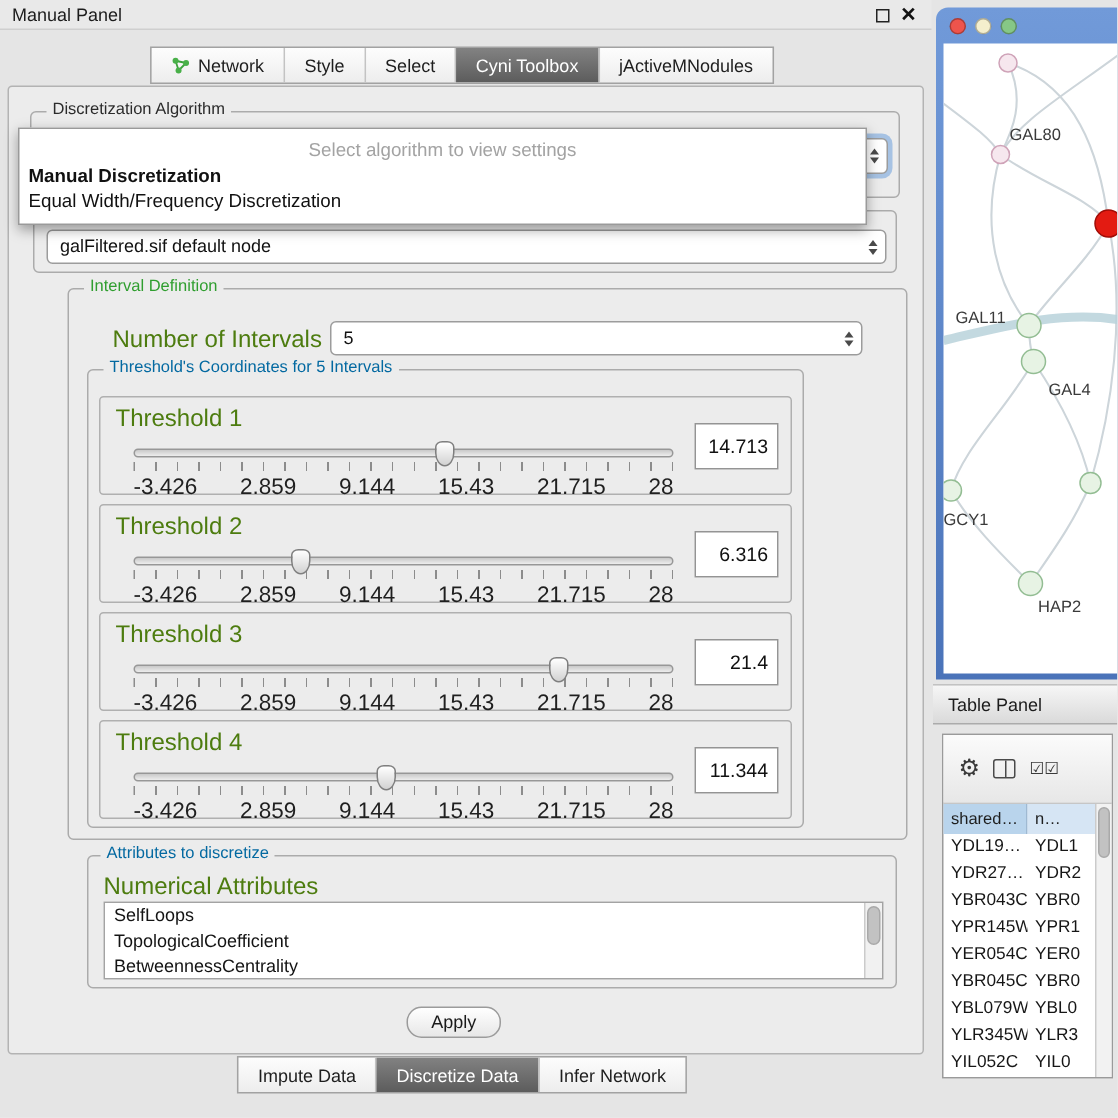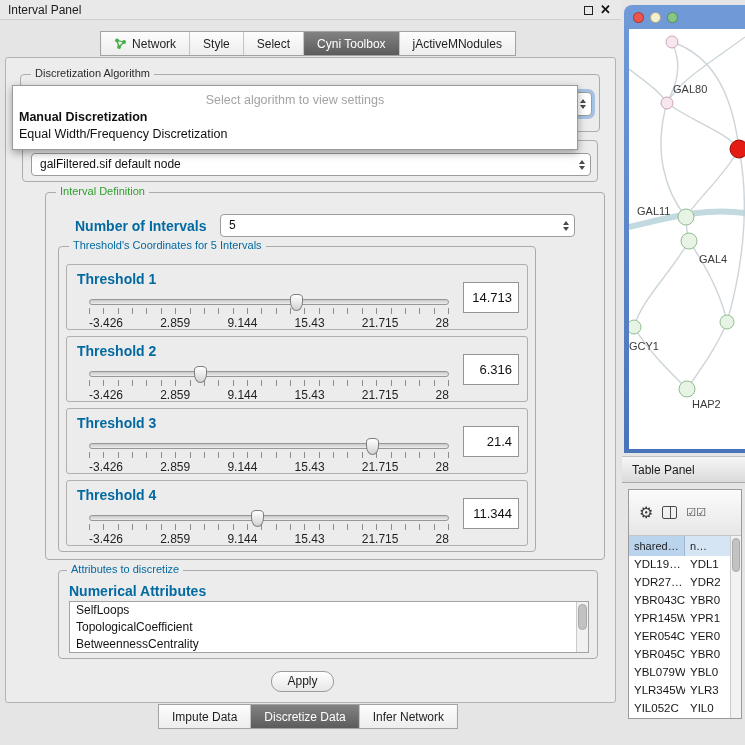--- a/index.html
+++ b/index.html
@@ -28,28 +28,28 @@
 .arrows{position:absolute;right:5px;top:50%;transform:translateY(-50%);display:flex;flex-direction:column;gap:2px}
 .arr-up{width:0;height:0;border-left:3.5px solid transparent;border-right:3.5px solid transparent;border-bottom:4.5px solid #4a4a4a}
 .arr-dn{width:0;height:0;border-left:3.5px solid transparent;border-right:3.5px solid transparent;border-top:4.5px solid #4a4a4a}
 .focusring{box-shadow:0 0 0 3px rgba(110,160,220,.55)}
 
 #popup{position:absolute;left:12px;top:85px;width:566px;background:#fff;border:1px solid #9a9a9a;box-shadow:0 3px 8px rgba(0,0,0,.35);z-index:60;padding:6px 0}
 #popup .pi{font-size:12.5px;line-height:17px;padding:0 6px;color:#111}
 #popup .pi.gray{color:#a3a3a3;text-align:center}
 #popup .pi.bold{font-weight:bold}
 
-.blabel{position:absolute;font-size:14px;font-weight:bold;color:#0369a1;white-space:nowrap}
+.blabel{position:absolute;font-size:16px;font-weight:normal;color:#4d7c0f;white-space:nowrap}
 
 .thr-box{position:absolute;left:66px;width:462px;height:66px;border:1px solid #b0b0b0;border-radius:3px}
 .slider-zone{position:absolute;left:22px;top:34px;width:360px}
 .track{position:relative;height:6px;background:linear-gradient(#c9c9c9,#ededed);border:1px solid #979797;border-radius:3px}
 .thumb{position:absolute;top:-6px;width:13px;height:17px;margin-left:-7px;background:linear-gradient(#ffffff,#d2d2d2);border:1px solid #7f7f7f;border-radius:6px 6px 8px 8px/5px 5px 11px 11px;z-index:2}
 .ticks{height:6px;margin-top:3px;background:repeating-linear-gradient(90deg,#8c8c8c 0,#8c8c8c 1px,transparent 1px,transparent 14.36px)}
-.ticklabels{display:flex;justify-content:space-between;margin-top:2px;font-size:12px;color:#1f1f1f}
+.ticklabels{display:flex;justify-content:space-between;margin-top:2px;font-size:15px;color:#1f1f1f}
 .valbox{position:absolute;left:396px;top:17px;width:56px;height:31px;background:#fff;border:1px solid #949494;font-size:13px;color:#111;text-align:right;line-height:29px;padding-right:6px}
 
 #listbox{position:absolute;left:10px;top:30px;width:520px;height:52px;background:#fff;border:1px solid #a3a3a3;overflow:hidden}
 #listbox .li{font-size:12px;line-height:17px;padding-left:6px;color:#141414;white-space:nowrap}
 .vscroll{position:absolute;right:0;top:0;bottom:0;width:12px;background:#f1f1f1;border-left:1px solid #cbcbcb}
 .vthumb{position:absolute;left:1px;top:2px;width:9px;background:#c2c2c2;border:1px solid #a9a9a9;border-radius:5px}
 
 #apply-btn{position:absolute;left:271px;top:671px;width:63px;height:21px;background:linear-gradient(#fff,#e7e7e7);border:1px solid #9b9b9b;border-radius:10px;font-size:12px;color:#1a1a1a;text-align:center;line-height:19px}
 
 
@@ -77,21 +77,21 @@
 .trow .c1{width:56px}
 .trow .c2{flex:1}
 #tscroll{position:absolute;right:0;top:46px;bottom:0;width:11px;background:#f2f2f2;border-left:1px solid #cbcbcb}
 </style>
 </head>
 <body>
 
 <div id="canvas">
 
   <div id="titlebar">
-    <span class="t">Interval Panel</span>
+    <span class="t">Manual Panel</span>
     <span id="float-btn"></span>
     <span id="close-btn">✕</span>
   </div>
 
   <div class="seg" style="left:308px;top:31px;transform:translateX(-50%)">
     <div class="tab">
       <svg width="13" height="13" viewBox="0 0 13 13">
         <line x1="3" y1="3.5" x2="10" y2="5" stroke="#3ba33b" stroke-width="1.2"></line>
         <line x1="3" y1="3.5" x2="5" y2="10" stroke="#3ba33b" stroke-width="1.2"></line>
         <line x1="10" y1="5" x2="5" y2="10" stroke="#3ba33b" stroke-width="1.2"></line>

